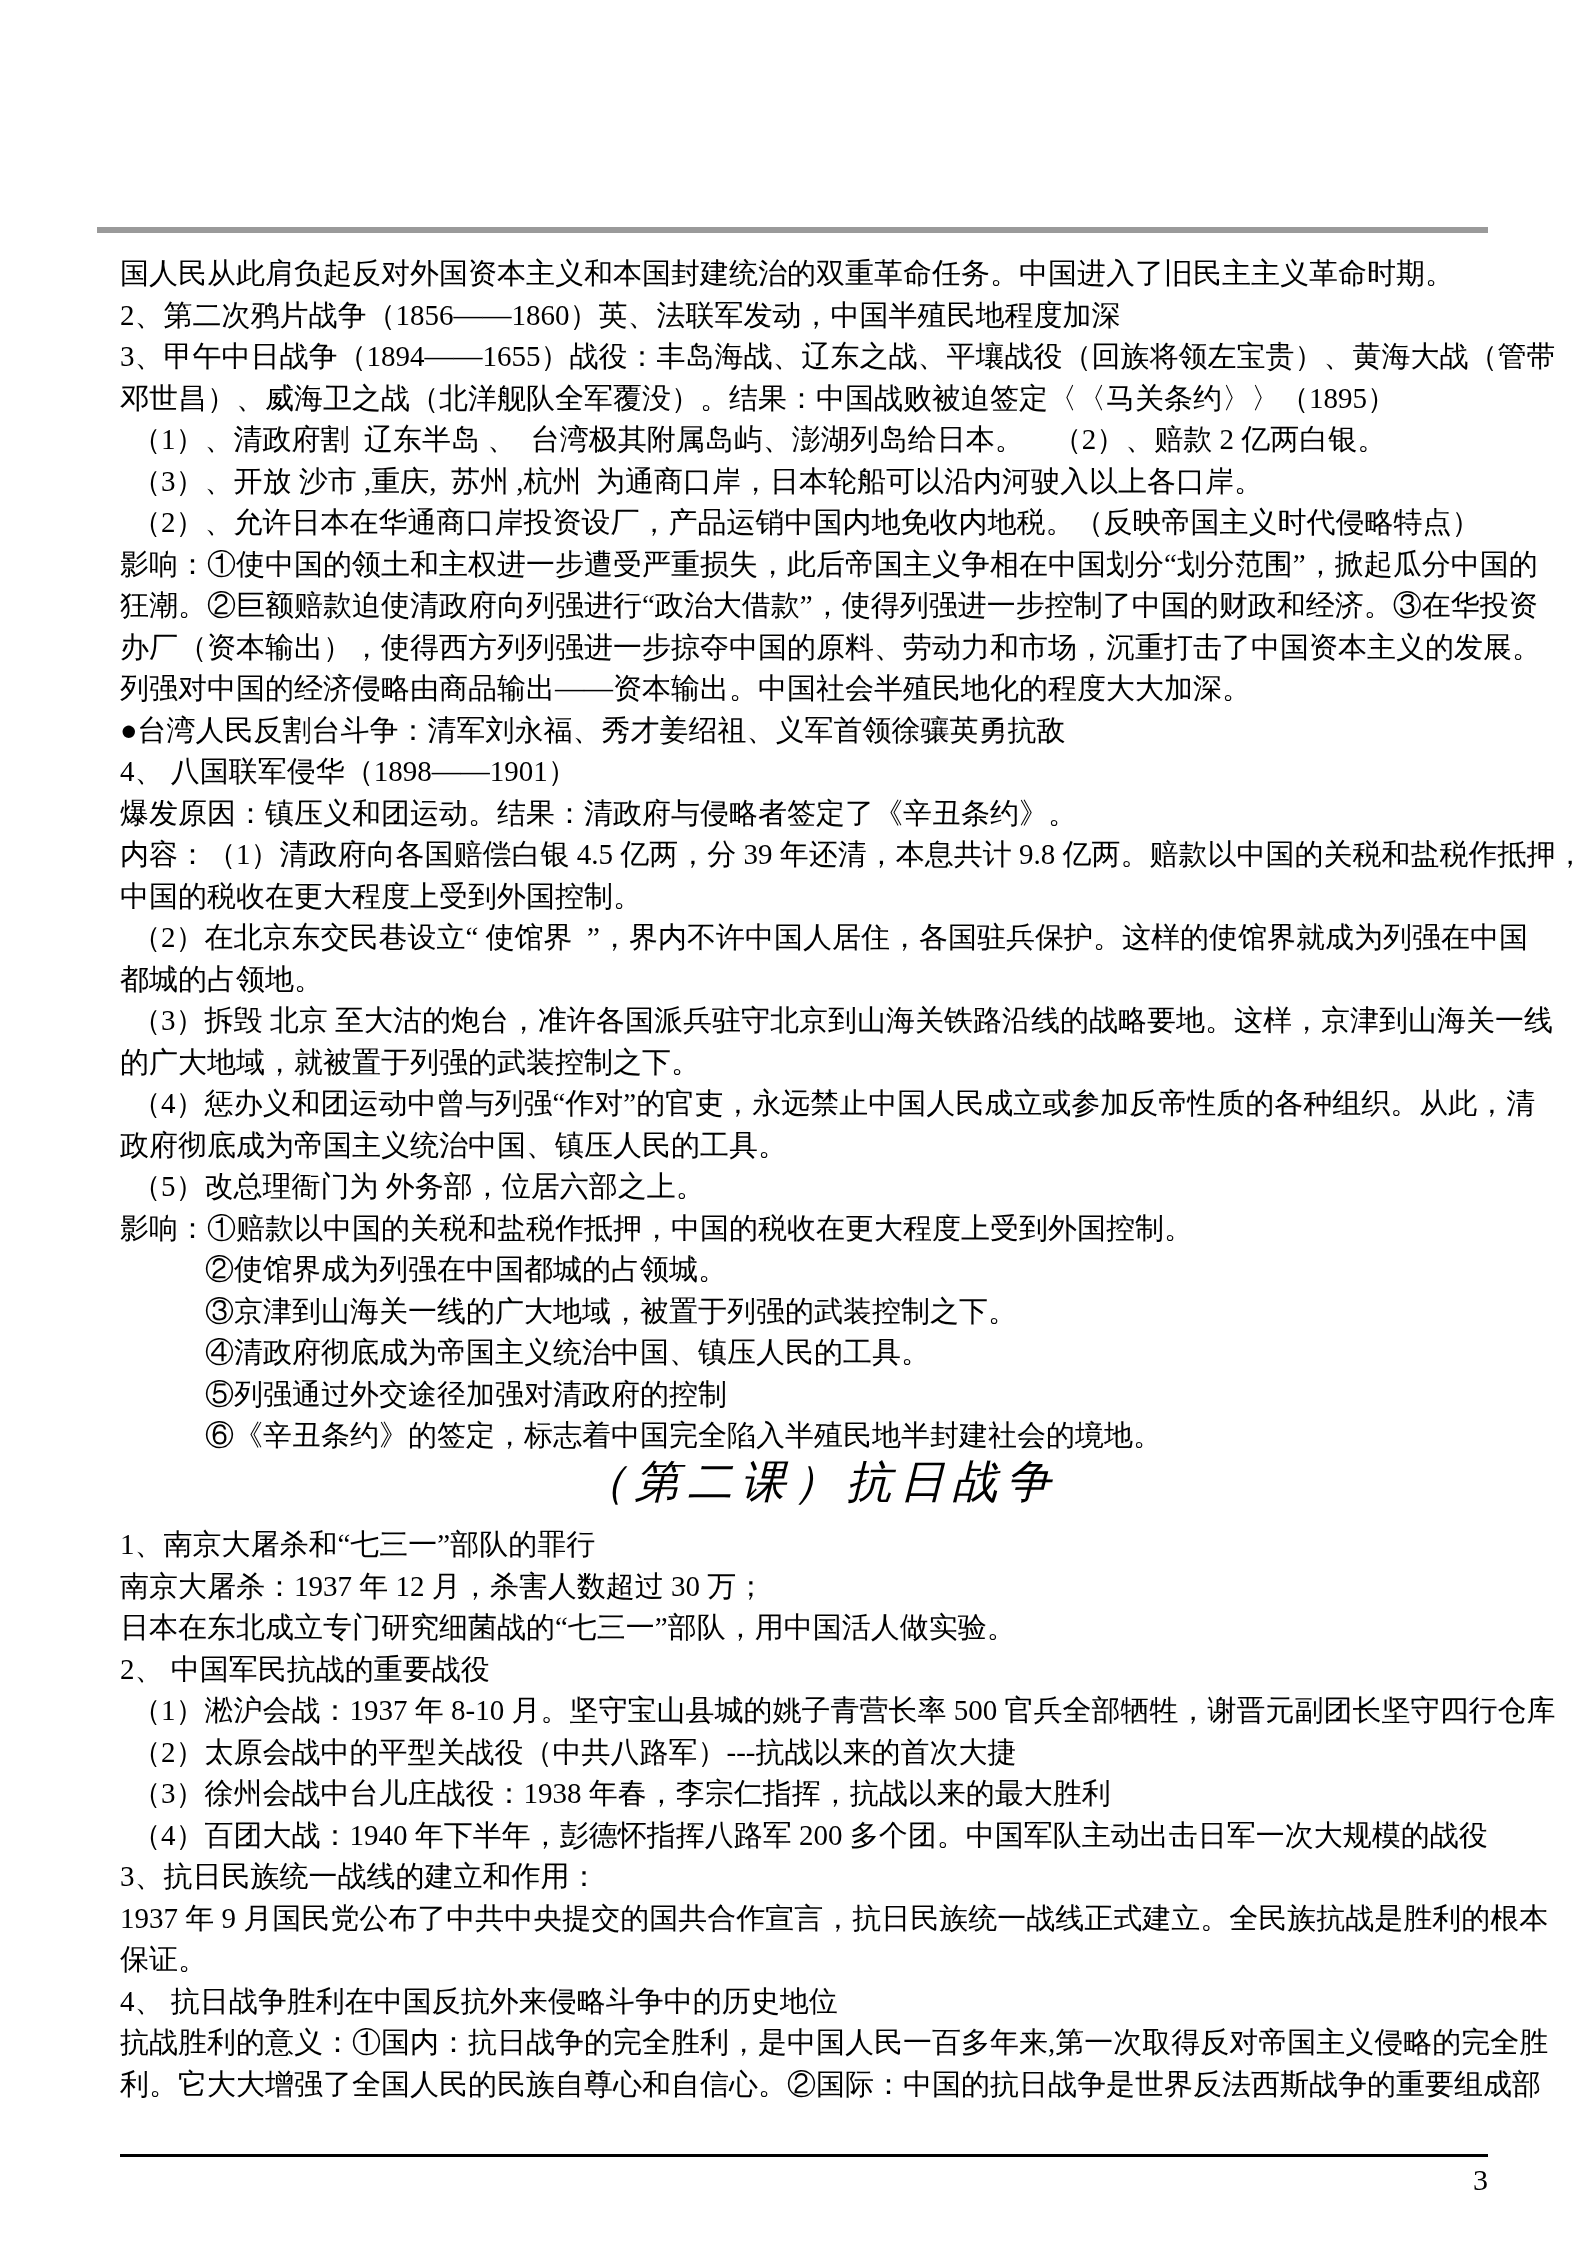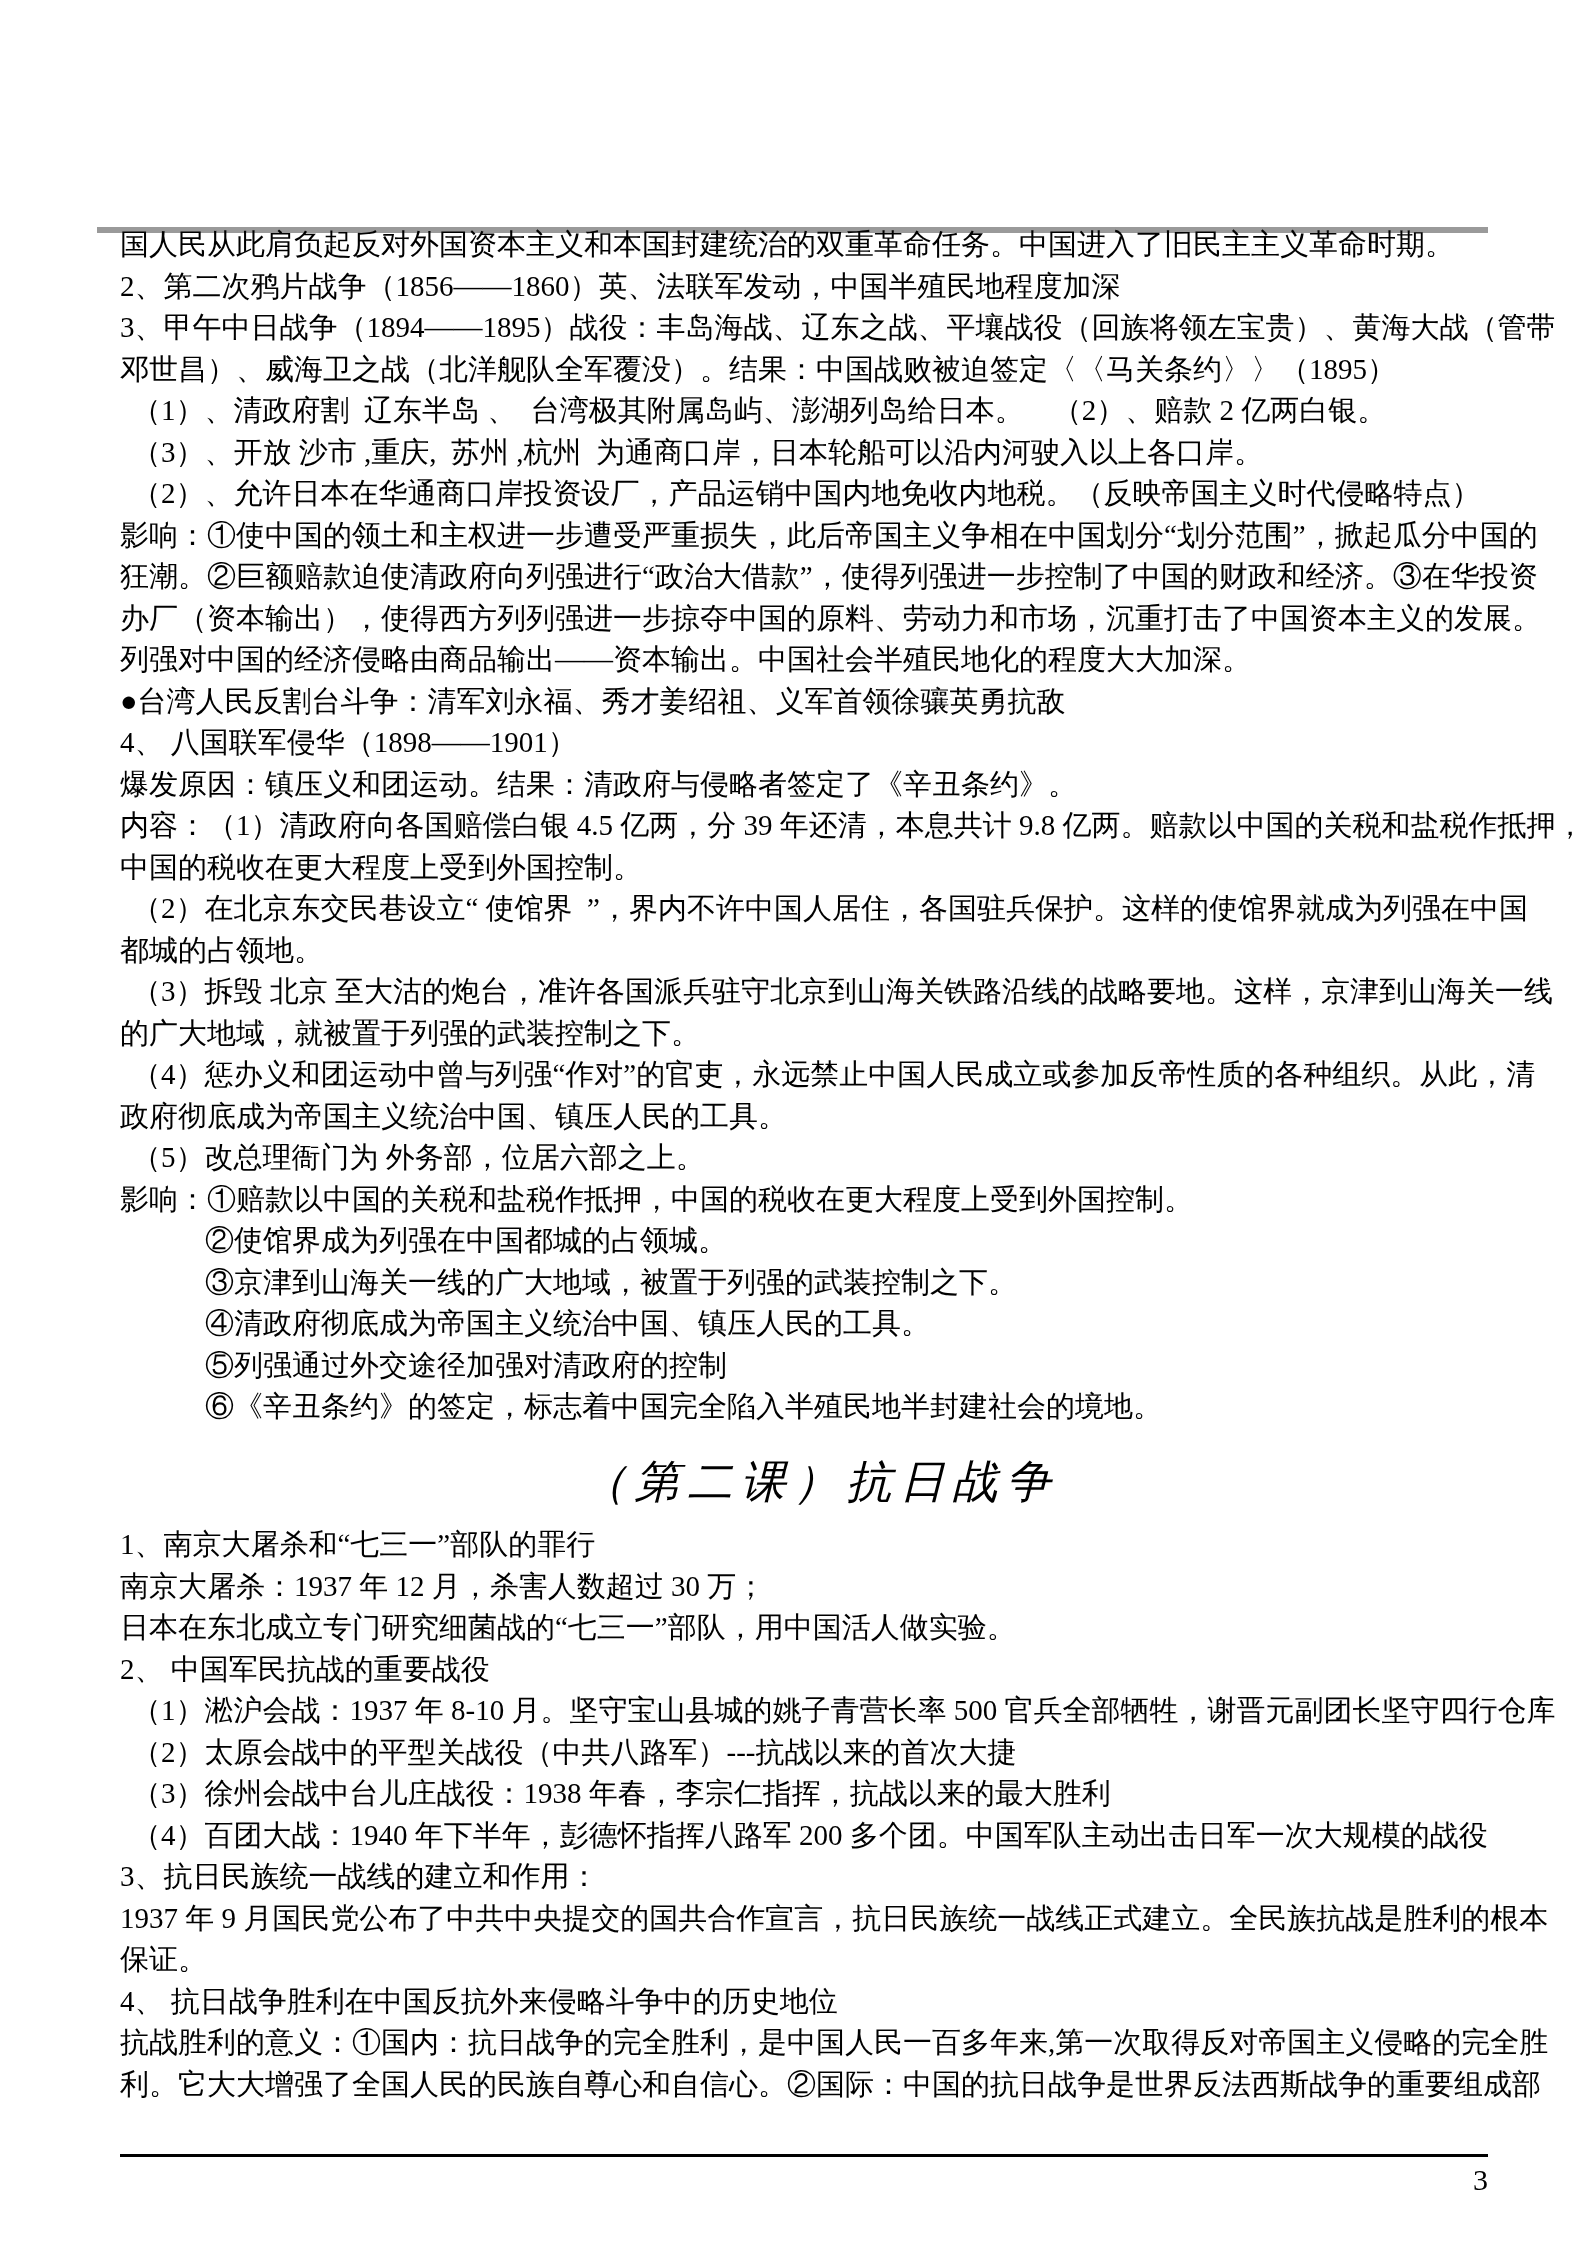--- a/index.html
+++ b/index.html
@@ -22,21 +22,21 @@
     width: 1391px;
     height: 6px;
     background: #9a9a9a;
   }
   .doc-body {
     position: absolute;
     left: 120px;
     width: 1368px;
     font-size: 29px;
   }
-  .part1 { top: 224px; }
+  .part1 { top: 253px; }
   .part2 { top: 1524px; }
   .line {
     height: 41.5px;
     line-height: 41.5px;
     white-space: pre;
   }
   .indent-0 { padding-left: 0; }
   .indent-1 { padding-left: 12px; }
   .indent-2 { padding-left: 85px; }
   .section-title {
@@ -72,21 +72,21 @@
 </style>
 </head>
 <body>
 
 <div class="page">
   <div class="header-bar"></div>
 
   <div class="doc-body part1" id="part1">
       <div class="line indent-0">国人民从此肩负起反对外国资本主义和本国封建统治的双重革命任务。中国进入了旧民主主义革命时期。</div>
       <div class="line indent-0">2、第二次鸦片战争（1856——1860）英、法联军发动，中国半殖民地程度加深</div>
-      <div class="line indent-0">3、甲午中日战争（1894——1895）战役：丰岛海战、辽东之战、平壤战役（回族将领左宝贵）、黄海大战（管带</div>
+      <div class="line indent-0">3、甲午中日战争（1894——1655）战役：丰岛海战、辽东之战、平壤战役（回族将领左宝贵）、黄海大战（管带</div>
       <div class="line indent-0">邓世昌）、威海卫之战（北洋舰队全军覆没）。结果：中国战败被迫签定〈〈马关条约〉〉（1895）</div>
       <div class="line indent-1">（1）、清政府割  辽东半岛 、  台湾极其附属岛屿、澎湖列岛给日本。    （2）、赔款 2 亿两白银。</div>
       <div class="line indent-1">（3）、开放 沙市 ,重庆,  苏州 ,杭州  为通商口岸，日本轮船可以沿内河驶入以上各口岸。</div>
       <div class="line indent-1">（2）、允许日本在华通商口岸投资设厂，产品运销中国内地免收内地税。（反映帝国主义时代侵略特点）</div>
       <div class="line indent-0">影响：①使中国的领土和主权进一步遭受严重损失，此后帝国主义争相在中国划分“划分范围”，掀起瓜分中国的</div>
       <div class="line indent-0">狂潮。②巨额赔款迫使清政府向列强进行“政治大借款”，使得列强进一步控制了中国的财政和经济。③在华投资</div>
       <div class="line indent-0">办厂（资本输出），使得西方列列强进一步掠夺中国的原料、劳动力和市场，沉重打击了中国资本主义的发展。</div>
       <div class="line indent-0">列强对中国的经济侵略由商品输出——资本输出。中国社会半殖民地化的程度大大加深。</div>
       <div class="line indent-0">●台湾人民反割台斗争：清军刘永福、秀才姜绍祖、义军首领徐骧英勇抗敌</div>
       <div class="line indent-0">4、 八国联军侵华（1898——1901）</div>

